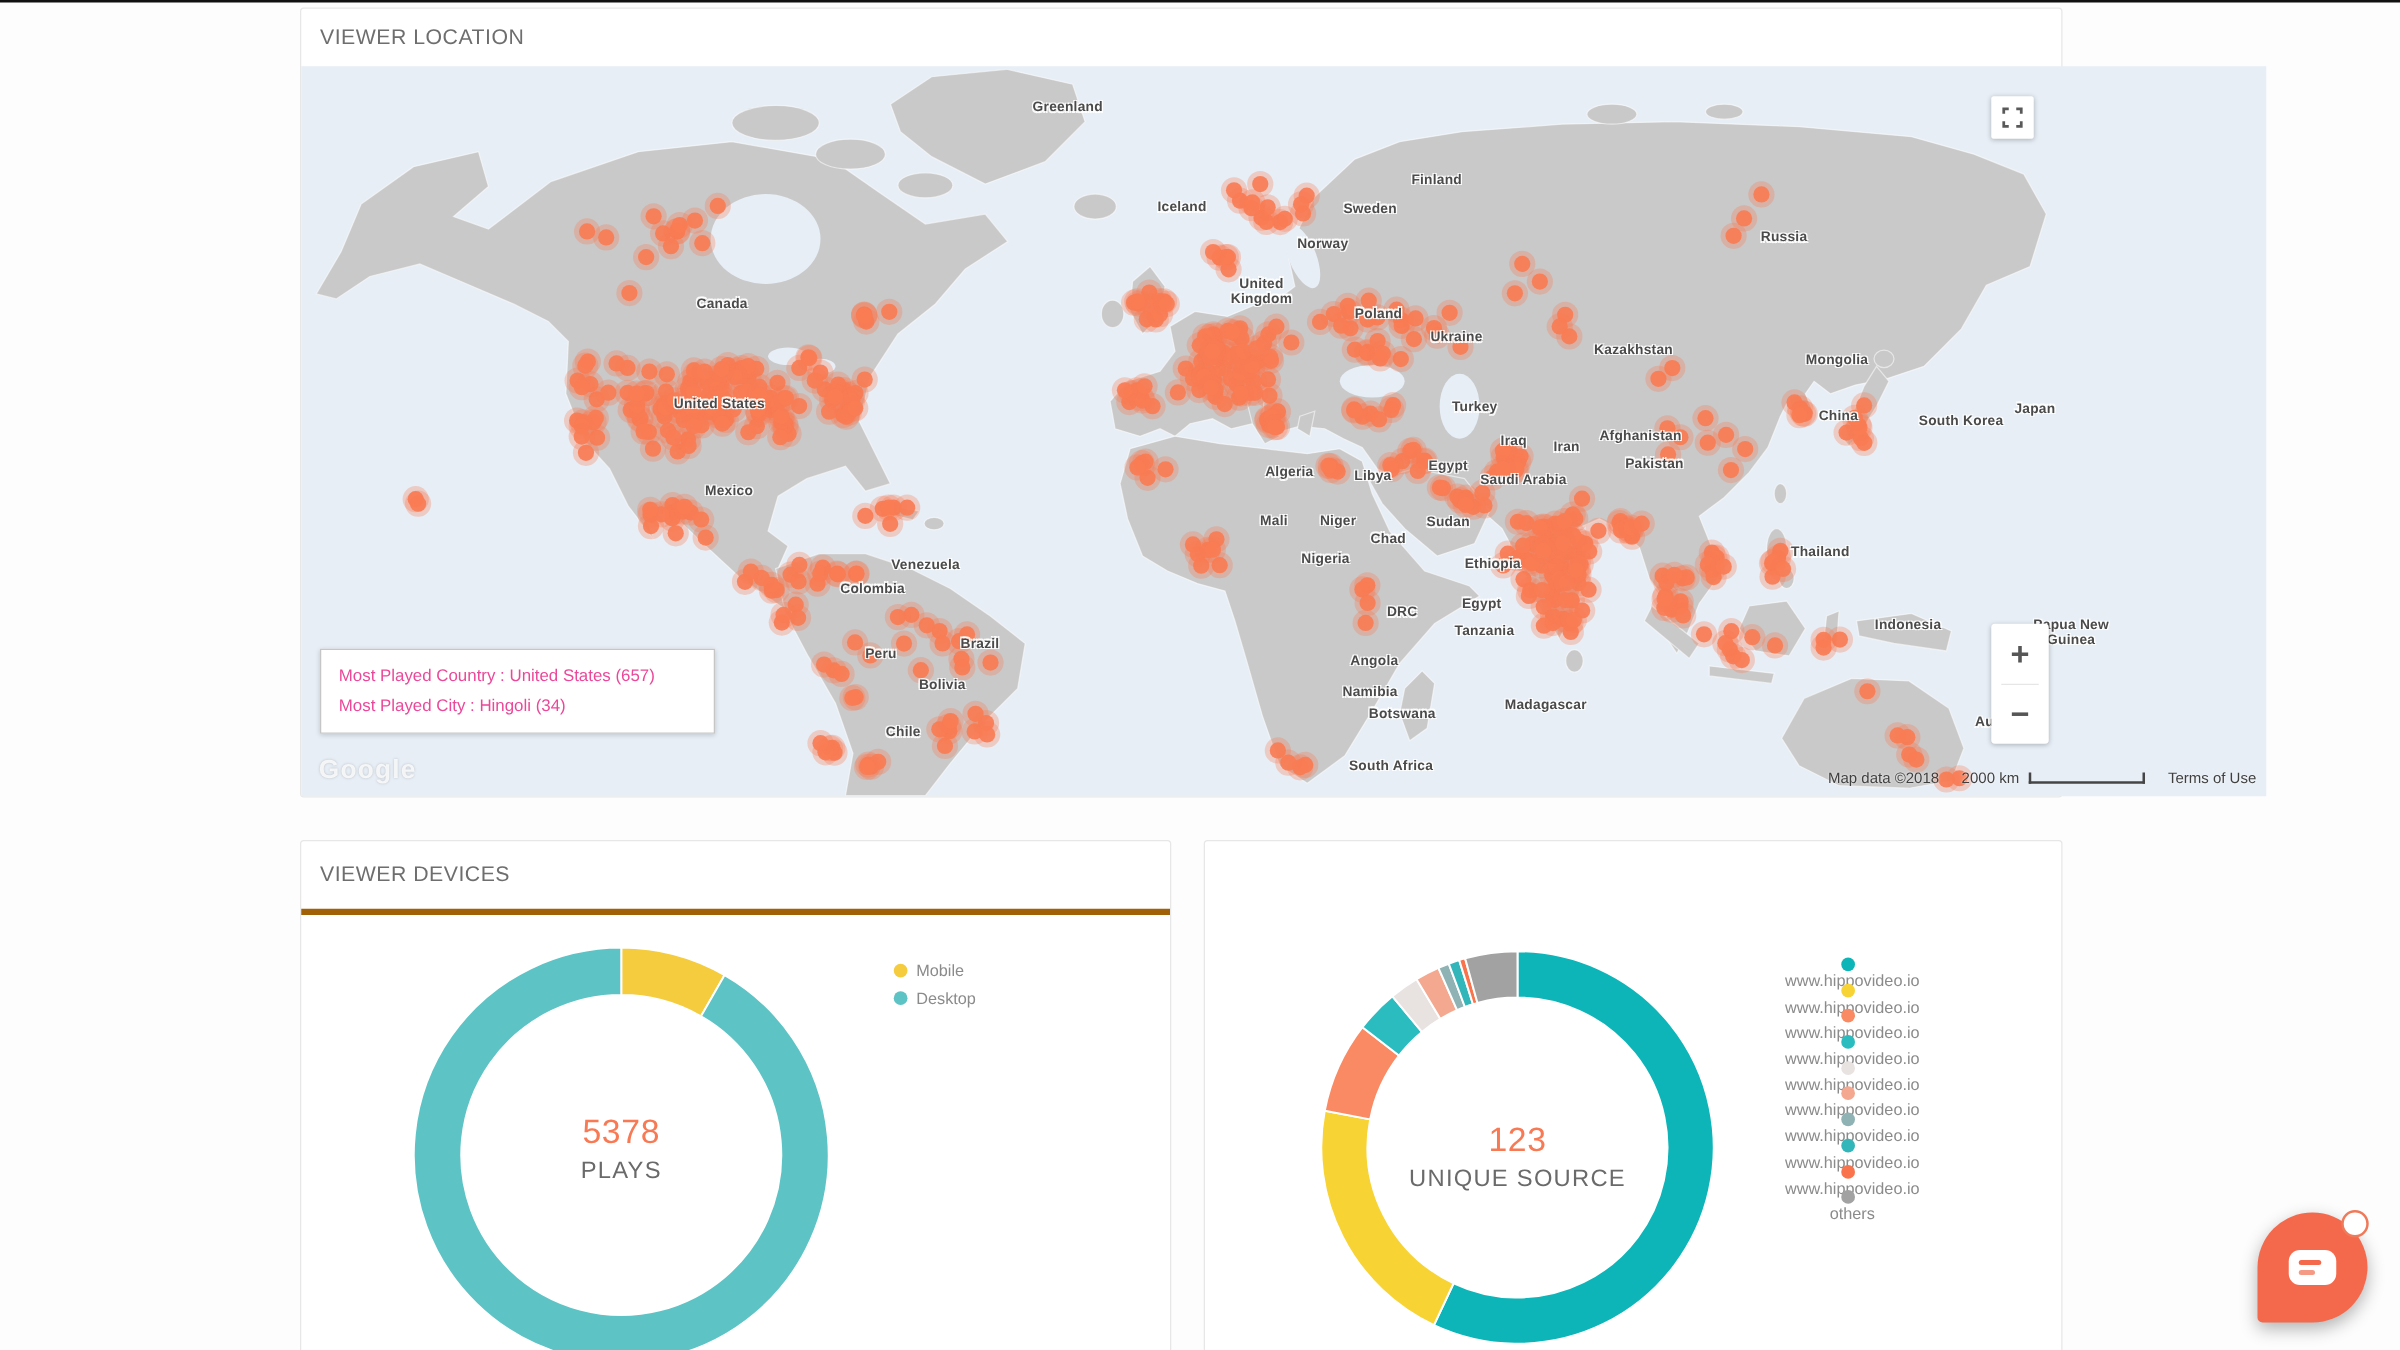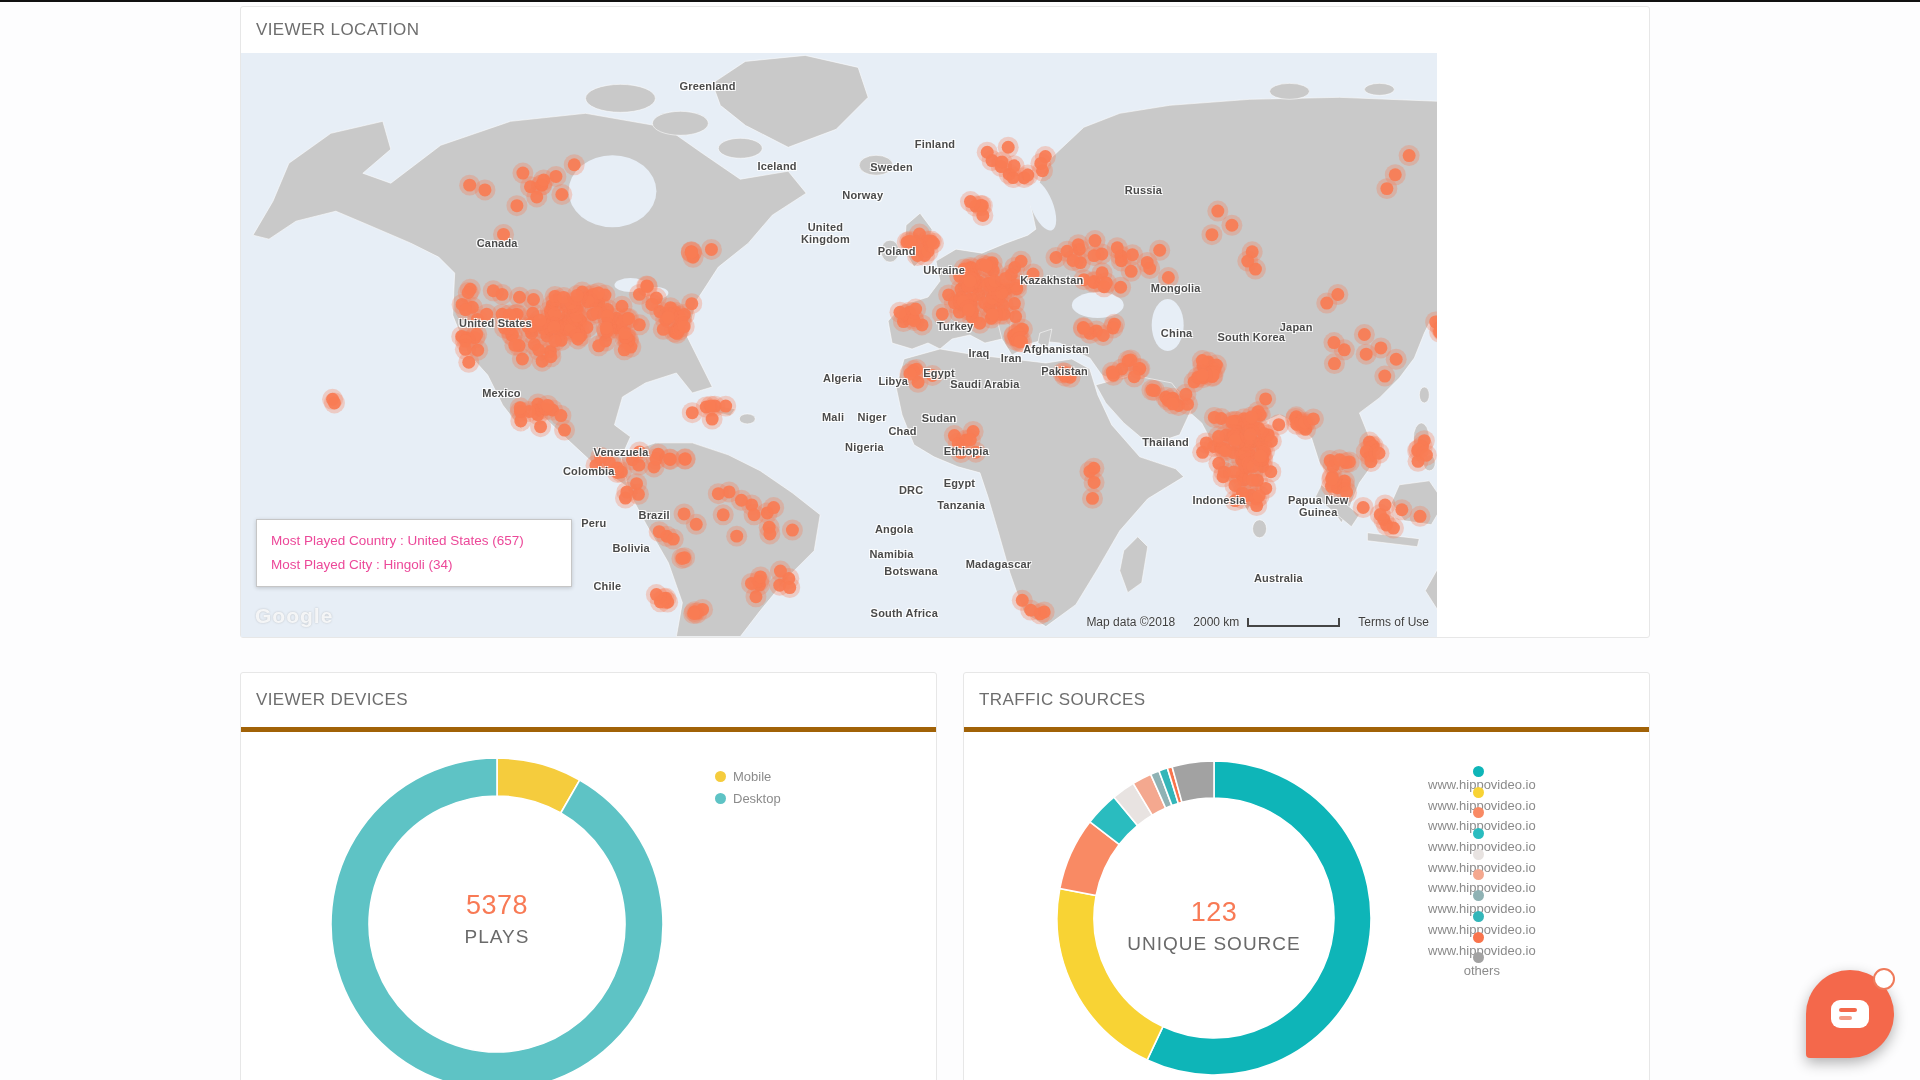--- a/index.html
+++ b/index.html
@@ -7,21 +7,21 @@
     font-family:"Liberation Sans", sans-serif; }
   .top-line { position:absolute; left:0; top:0; width:1920px; height:2px; background:#111; z-index:50; }
 
   .panel { position:absolute; background:#fff; border:1px solid #e7e7e7; border-radius:3px; }
   .panel-head { display:flex; align-items:center; padding-left:15px; }
   .panel-title { font-size:17px; color:#6e6e6e; letter-spacing:.4px; font-weight:normal; }
 
   
   .panel-loc { left:240px; top:6px; width:1410px; height:632px; }
   .panel-loc .panel-head { height:46px; }
-  .map-area { position:relative; width:1196px; height:584px; background:#e7eef6; overflow:hidden; }
+  .map-area { position:relative; width:1572px; height:584px; background:#e7eef6; overflow:hidden; }
   .map-svg { position:absolute; left:0; top:0; }
   .map-labels { position:absolute; left:0; top:0; width:100%; height:100%; pointer-events:none; }
   .map-label { position:absolute; transform:translate(-50%,-50%); font-size:11px; font-weight:bold;
     color:#4a4a4a; letter-spacing:.2px; white-space:pre-line; text-align:center; line-height:12px;
     text-shadow:-1px -1px 0 rgba(255,255,255,.9), 1px -1px 0 rgba(255,255,255,.9),
                 -1px 1px 0 rgba(255,255,255,.9), 1px 1px 0 rgba(255,255,255,.9); }
   .info-box { position:absolute; left:15px; top:466px; width:316px; background:#fff;
     border:1px solid #c6c6c6; box-shadow:0 1px 4px rgba(0,0,0,.18); padding:9px 14px; z-index:6; }
   .info-box div { font-size:13.5px; color:#ec4899; line-height:24px; white-space:nowrap; }
   .fullscreen-btn { position:absolute; left:1352px; top:24px; width:34px; height:34px; background:#fff;
@@ -1396,23 +1396,20 @@
         <span class="legend-label">Mobile</span>
       </div>
       <div class="legend-row">
         <span class="legend-dot" style="background: rgb(94, 195, 197);"></span>
         <span class="legend-label">Desktop</span>
       </div>
     </div>
 </section>
 
 <section class="panel panel-src">
-  <div class="panel-head">
-    <h2 class="panel-title">TRAFFIC SOURCES</h2>
-  </div>
   <div class="donut-wrap" style="left:85px; top:80px;">
     <svg width="330" height="330" viewBox="-165 -165 330 330">
         <g>
           <path d="M0.00,-157.00 A157,157 0 1 1 -66.85,142.06 L-51.09,108.58 A120,120 0 1 0 0.00,-120.00 Z" fill="#0eb5b8" stroke="#fff" stroke-width="1.6"></path>
           <path d="M-66.85,142.06 A157,157 0 0 1 -154.22,-29.42 L-117.87,-22.49 A120,120 0 0 0 -51.09,108.58 Z" fill="#f8d334" stroke="#fff" stroke-width="1.6"></path>
           <path d="M-154.22,-29.42 A157,157 0 0 1 -124.05,-96.23 L-94.82,-73.55 A120,120 0 0 0 -117.87,-22.49 Z" fill="#f98a64" stroke="#fff" stroke-width="1.6"></path>
           <path d="M-124.05,-96.23 A157,157 0 0 1 -100.08,-120.97 L-76.49,-92.46 A120,120 0 0 0 -94.82,-73.55 Z" fill="#2abcbf" stroke="#fff" stroke-width="1.6"></path>
           <path d="M-100.08,-120.97 A157,157 0 0 1 -80.77,-134.63 L-61.73,-102.90 A120,120 0 0 0 -76.49,-92.46 Z" fill="#e8e3e1" stroke="#fff" stroke-width="1.6"></path>
           <path d="M-80.77,-134.63 A157,157 0 0 1 -63.26,-143.69 L-48.35,-109.83 A120,120 0 0 0 -61.73,-102.90 Z" fill="#f4a88f" stroke="#fff" stroke-width="1.6"></path>
           <path d="M-63.26,-143.69 A157,157 0 0 1 -55.03,-147.04 L-42.06,-112.39 A120,120 0 0 0 -48.35,-109.83 Z" fill="#8fb2b4" stroke="#fff" stroke-width="1.6"></path>

